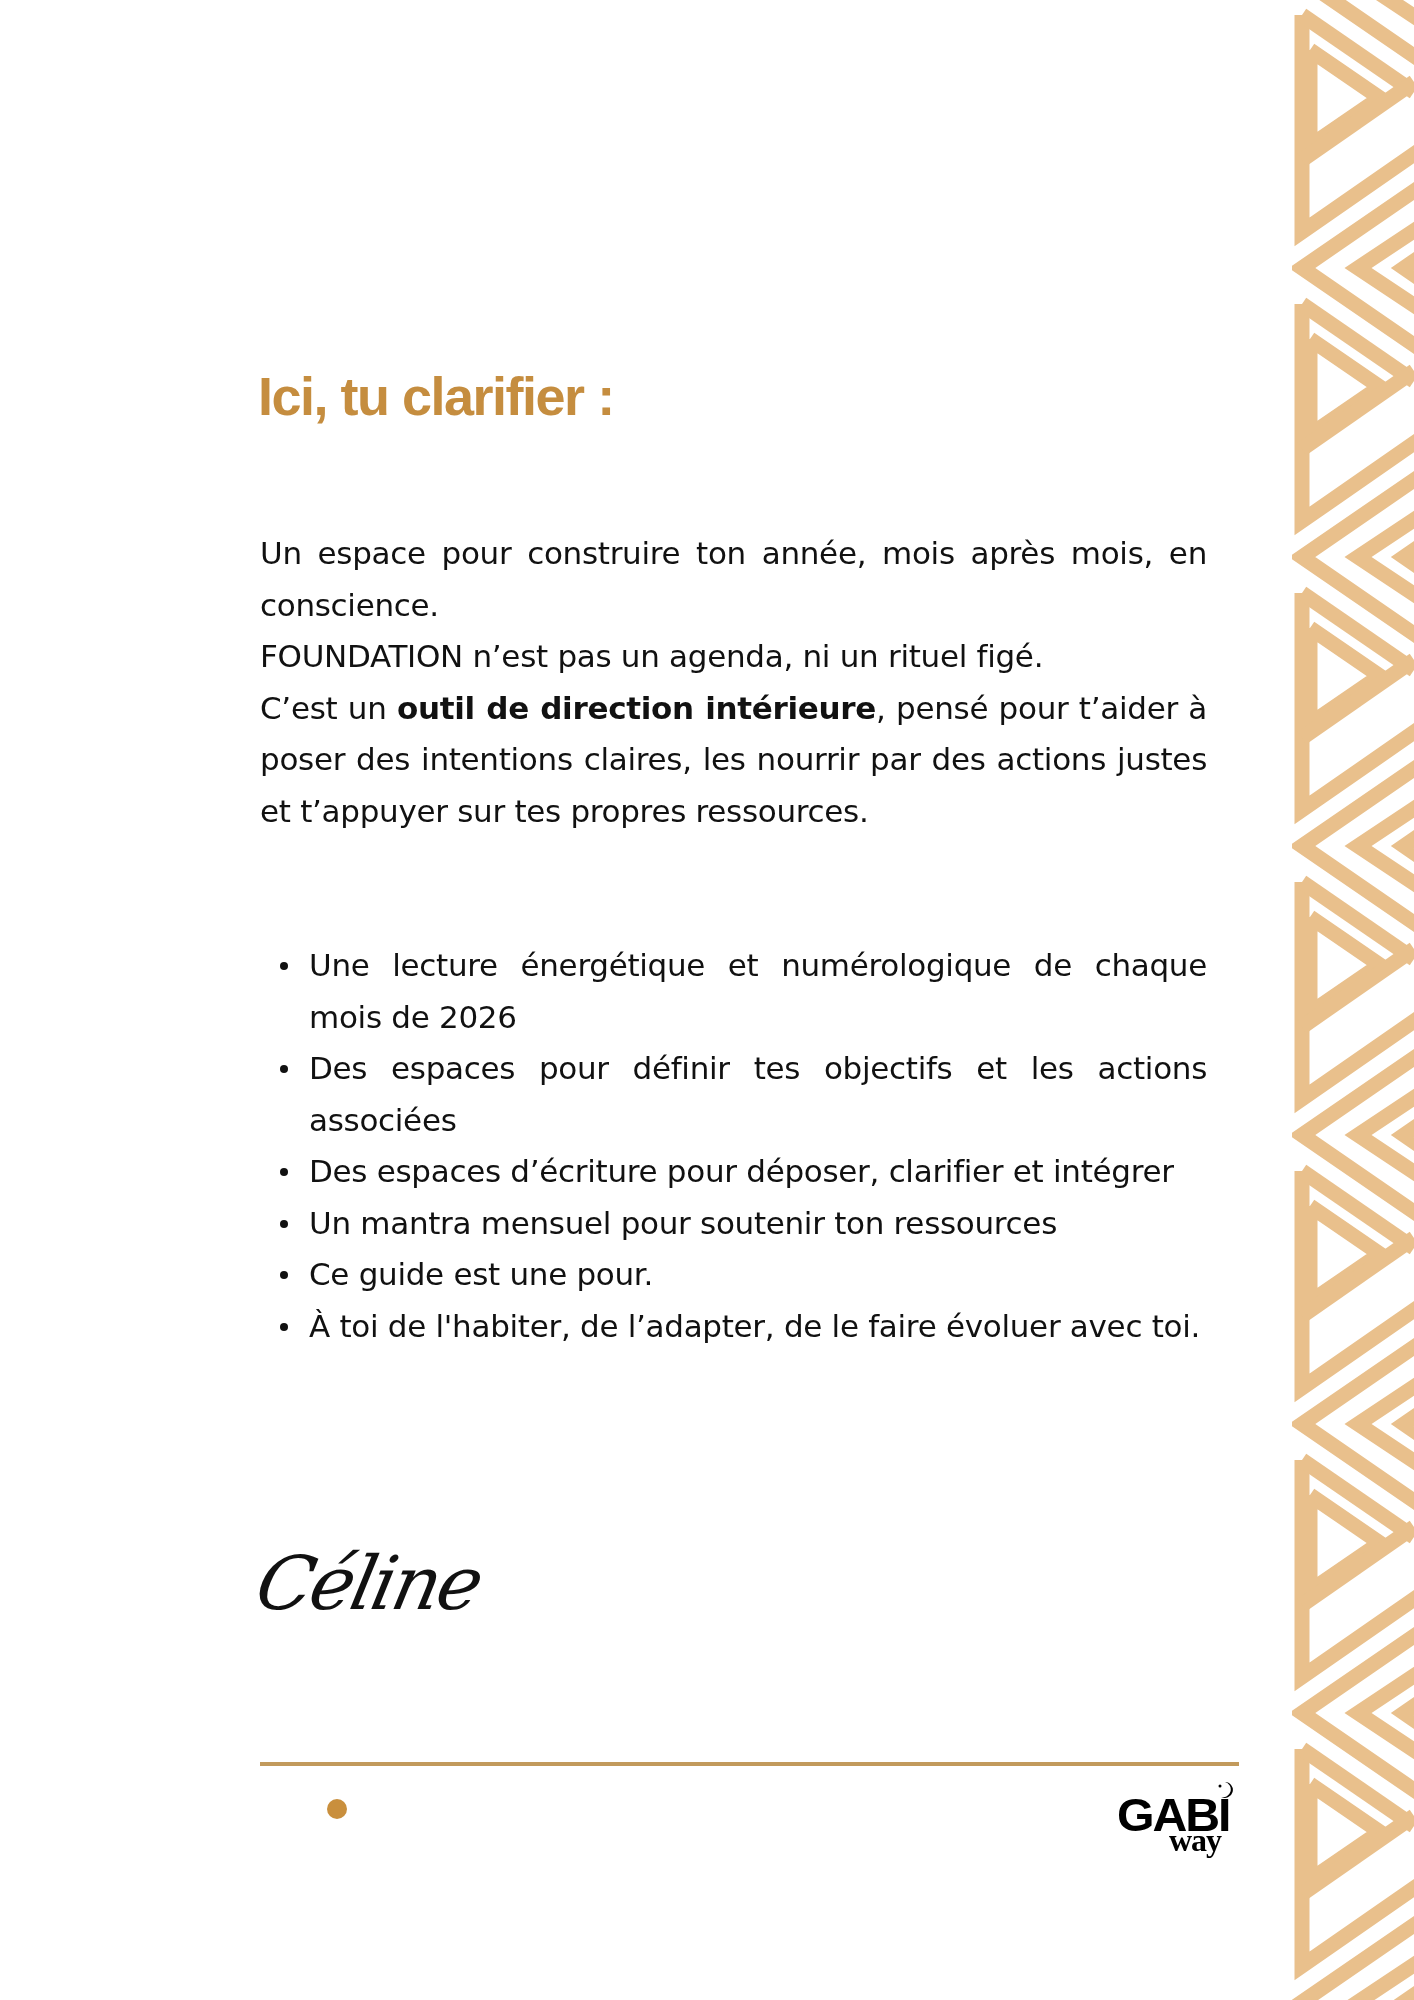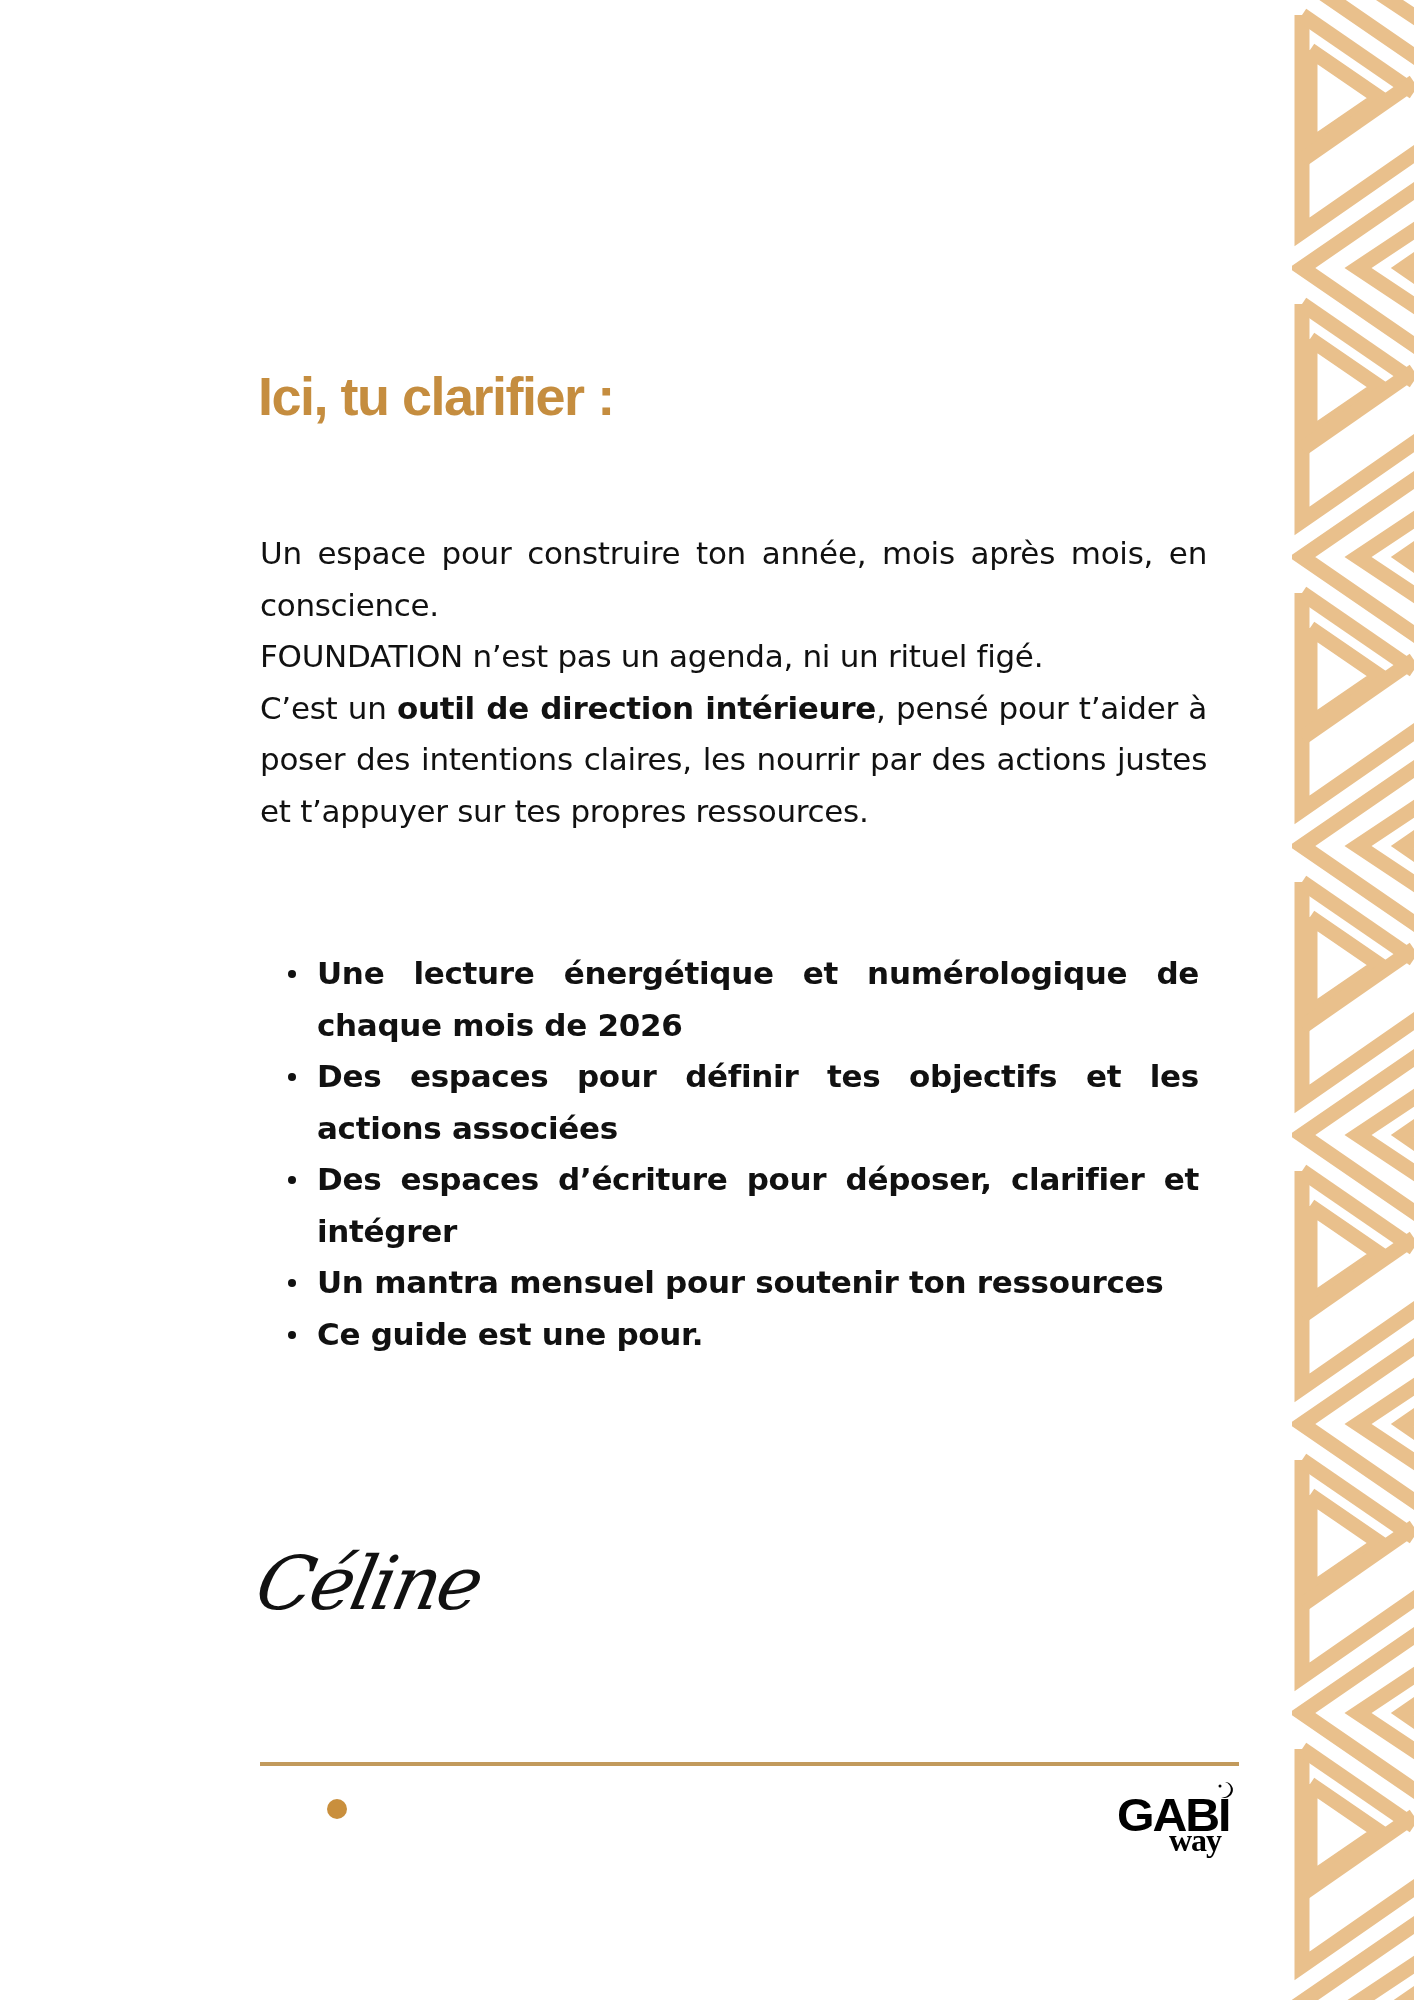--- a/index.html
+++ b/index.html
@@ -15,21 +15,21 @@
     font-size: 54px; letter-spacing: -1.5px; color: #c58d3f;
   }
   .content {
     position: absolute; left: 260px; top: 528px; width: 947px;
     font-size: 31px; line-height: 51.5px; text-align: justify;
     letter-spacing: -0.3px;
   }
   .content p { margin: 0; }
   .content .gap { height: 51.5px; }
   .content b { font-weight: bold; }
-  .content ul { margin: 8px; padding-left: 49px; list-style: none; font-weight: bold; }
+  .content ul { margin: 0; padding-left: 49px; list-style: none; }
   .content li { position: relative; }
   .content li::before {
     content: ""; position: absolute; left: -29px; top: 22px;
     width: 8px; height: 8px; border-radius: 50%; background: #111;
   }
   .signature {
     position: absolute; left: 258px; top: 1540px;
     font-family: "DejaVu Serif", serif; font-style: italic;
     font-size: 74px; font-weight: normal; color: #111;
     transform: skewX(-12deg); letter-spacing: -3px;
@@ -90,20 +90,21 @@
   <p>FOUNDATION n’est pas un agenda, ni un rituel figé.</p>
   <p><span>C’est un </span><b>outil de direction intérieure</b><span>, pensé pour t’aider à poser des intentions claires, les nourrir par des actions justes et t’appuyer sur tes propres ressources.</span></p>
   <div class="gap"></div>
   <div class="gap"></div>
   <ul>
     <li>Une lecture énergétique et numérologique de chaque mois de 2026</li>
     <li>Des espaces pour définir tes objectifs et les actions associées</li>
     <li>Des espaces d’écriture pour déposer, clarifier et intégrer</li>
     <li>Un mantra mensuel pour soutenir ton ressources</li>
     <li>Ce guide est une pour.</li>
+    <li>À toi de l'habiter, de l’adapter, de le faire évoluer avec toi.</li>
   </ul>
 </div>
 
 <div class="signature">Céline</div>
 
 <div class="footer-rule"></div>
 <div class="footer-dot"></div>
 
 <div class="logo">
   <svg class="moon" width="18" height="20" viewBox="0 0 18 20">

